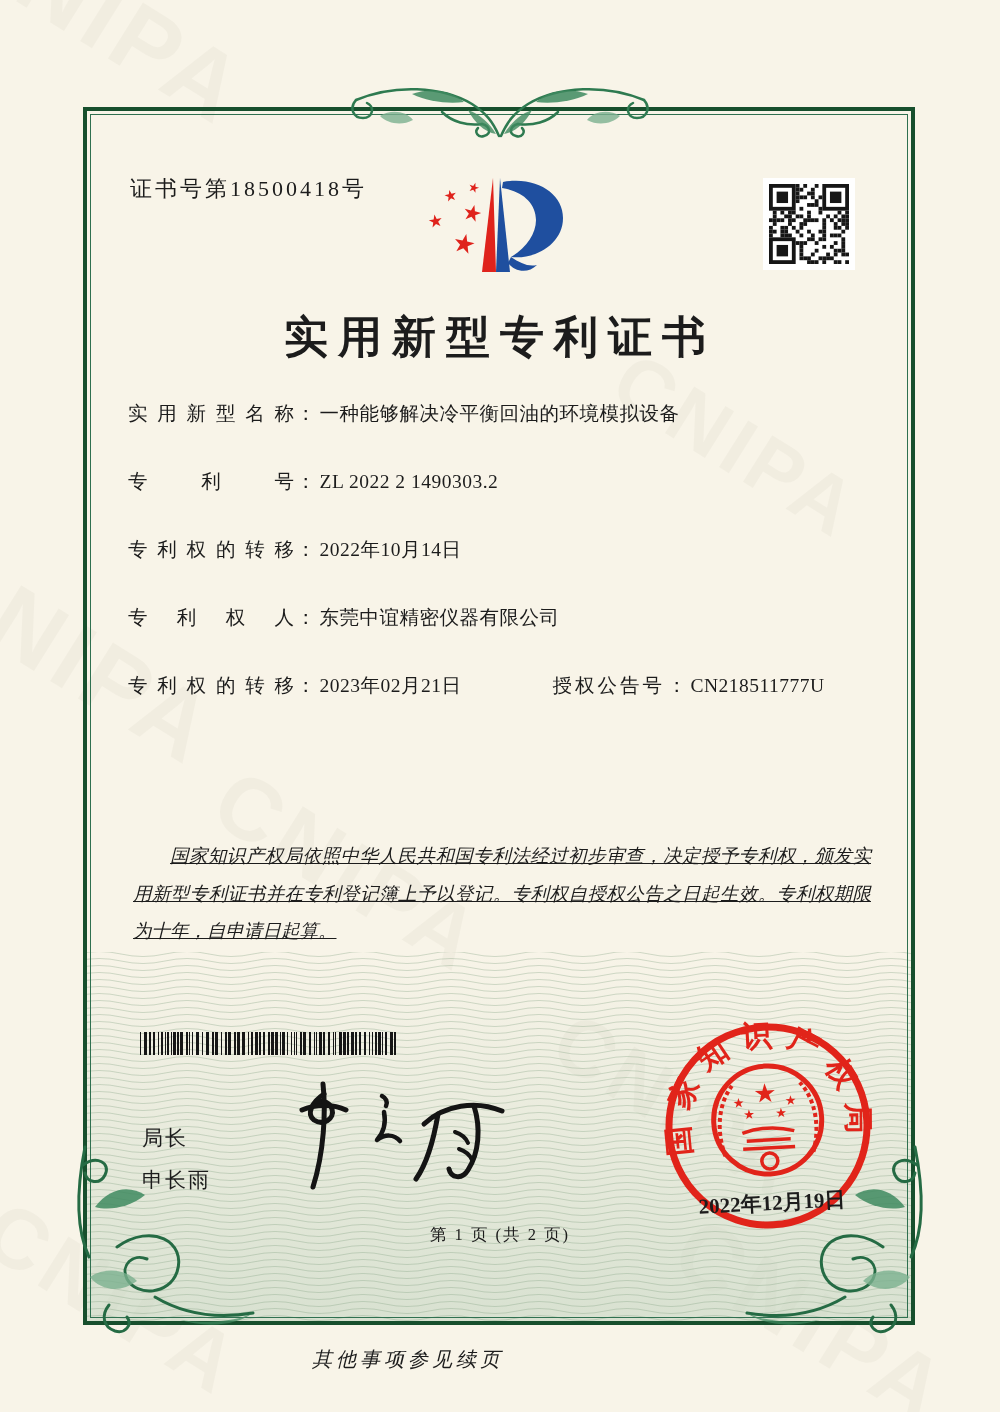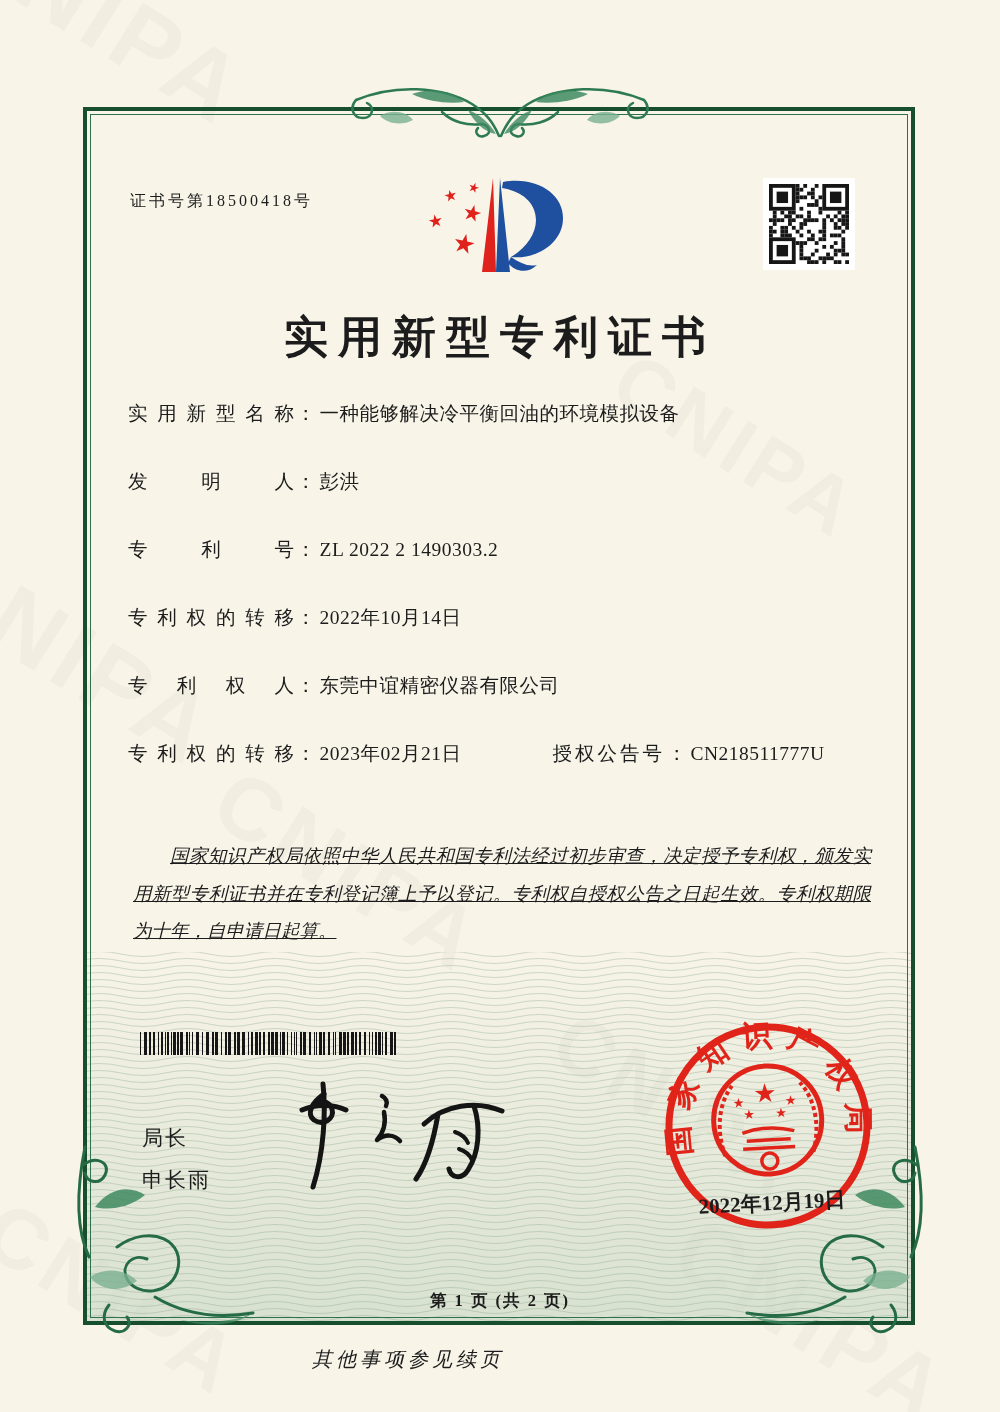--- a/index.html
+++ b/index.html
@@ -18,21 +18,21 @@
     position:absolute;left:83px;top:107px;width:832px;height:1218px;
     border:4px solid #174f2d;box-sizing:border-box;
   }
   .frame-inner{
     position:absolute;left:3px;top:3px;right:3px;bottom:3px;
     border:1px solid #2f7050;
   }
   .waves{position:absolute;left:87px;top:952px;width:824px;height:370px;overflow:hidden;
     background:linear-gradient(rgba(206,221,203,0.0), rgba(199,215,196,0.65));}
   .cert-no{
-    position:absolute;left:130px;top:191px;font-size:16px;letter-spacing:3px;
+    position:absolute;left:130px;top:174px;font-size:22px;letter-spacing:3px;
   }
   .logo{position:absolute;left:423px;top:170px;}
   .qr{position:absolute;left:763px;top:178px;width:92px;height:92px;background:#fff;padding:6px;box-sizing:border-box;}
   .title{
     position:absolute;left:0;top:308px;width:1000px;text-align:center;
     font-size:44px;font-weight:bold;letter-spacing:10px;
   }
   .fields{position:absolute;left:128px;top:400px;width:680px;font-size:19.5px;}
   .frow{margin-bottom:41px;white-space:nowrap;}
   .flabel{display:inline-block;width:166px;text-align:justify;text-align-last:justify;vertical-align:bottom;}
@@ -47,21 +47,21 @@
   .paras p{margin:5px;text-indent:2em;text-align:justify;text-decoration:underline;}
   .barcode{position:absolute;left:140px;top:1032px;width:264px;height:23px;display:flex;align-items:stretch;}
   .barcode span{display:block;background:#161616;}
   .signer{
     position:absolute;left:142px;top:1117px;
     font-family:"Liberation Sans","DejaVu Sans",sans-serif;
     font-size:21px;line-height:42px;letter-spacing:2px;
   }
   .signature{position:absolute;left:262px;top:1080px;}
   .seal{position:absolute;left:660px;top:1018px;transform:rotate(-3deg);}
-  .page-info{position:absolute;left:0;top:1290px;width:1000px;text-align:center;font-size:16.5px;letter-spacing:2px;font-weight:bold;}
+  .page-info{position:absolute;left:0;top:1224px;width:1000px;text-align:center;font-size:16.5px;letter-spacing:2px;}
   .footer-note{
     position:absolute;left:0;top:1346px;width:816px;text-align:center;
     font-size:20px;font-style:italic;letter-spacing:4px;
   }
   .ornament{position:absolute;pointer-events:none;}
 </style>
 </head>
 <body>
 
 <div class="wm" style="left:-60px;top:-40px;font-size:96px;">CNIPA</div>
@@ -326,23 +326,20 @@
     </svg>
 </div>
 
 <div class="title">实用新型专利证书</div>
 
 <div class="fields">
   <div class="frow">
     <span class="flabel">实用新型名称</span><span class="fcolon">：</span><span class="fvalue">一种能够解决冷平衡回油的环境模拟设备</span>
   </div>
   <div class="frow">
-    <span class="flabel">发明人</span><span class="fcolon">：</span><span class="fvalue">彭洪</span>
-  </div>
-  <div class="frow">
     <span class="flabel">专利号</span><span class="fcolon">：</span><span class="fvalue">ZL 2022 2 1490303.2</span>
   </div>
   <div class="frow">
     <span class="flabel">专利权的转移</span><span class="fcolon">：</span><span class="fvalue">2022年10月14日</span>
   </div>
   <div class="frow">
     <span class="flabel">专利权人</span><span class="fcolon">：</span><span class="fvalue">东莞中谊精密仪器有限公司</span>
   </div>
   <div class="frow">
     <span class="flabel">专利权的转移</span><span class="fcolon">：</span><span class="fvalue">2023年02月21日</span>

